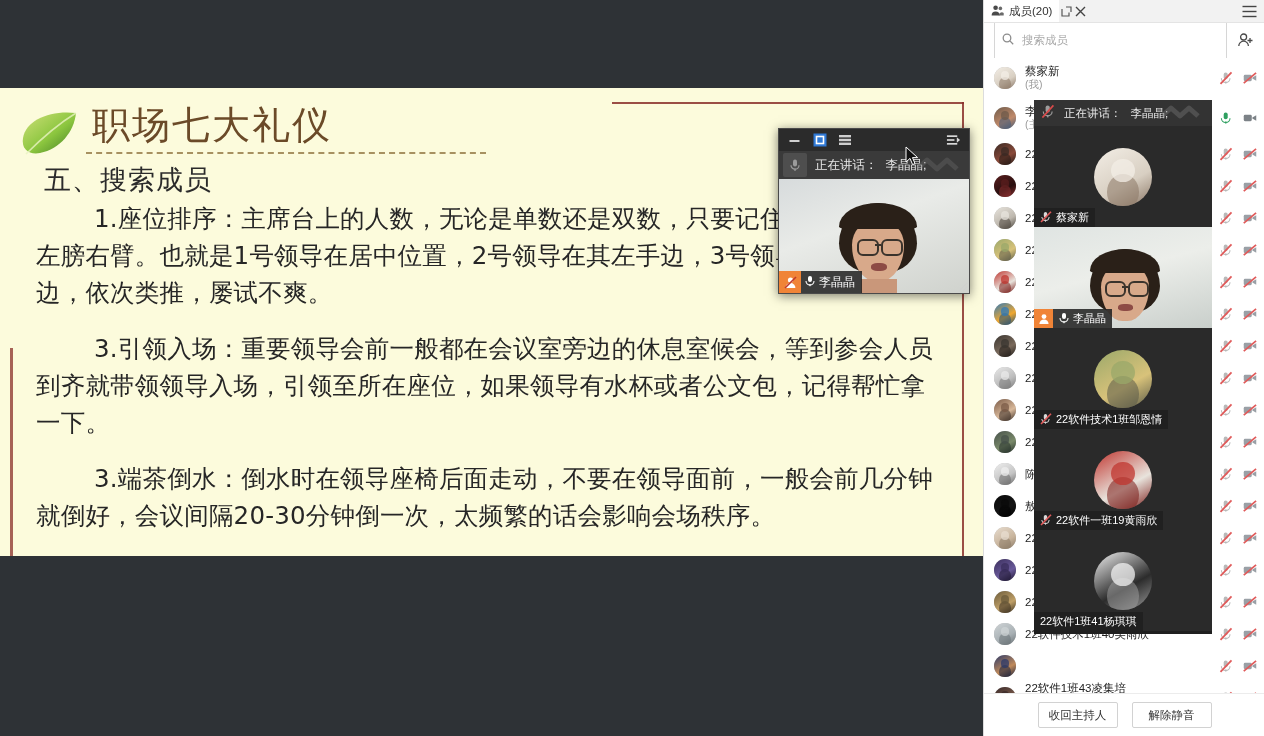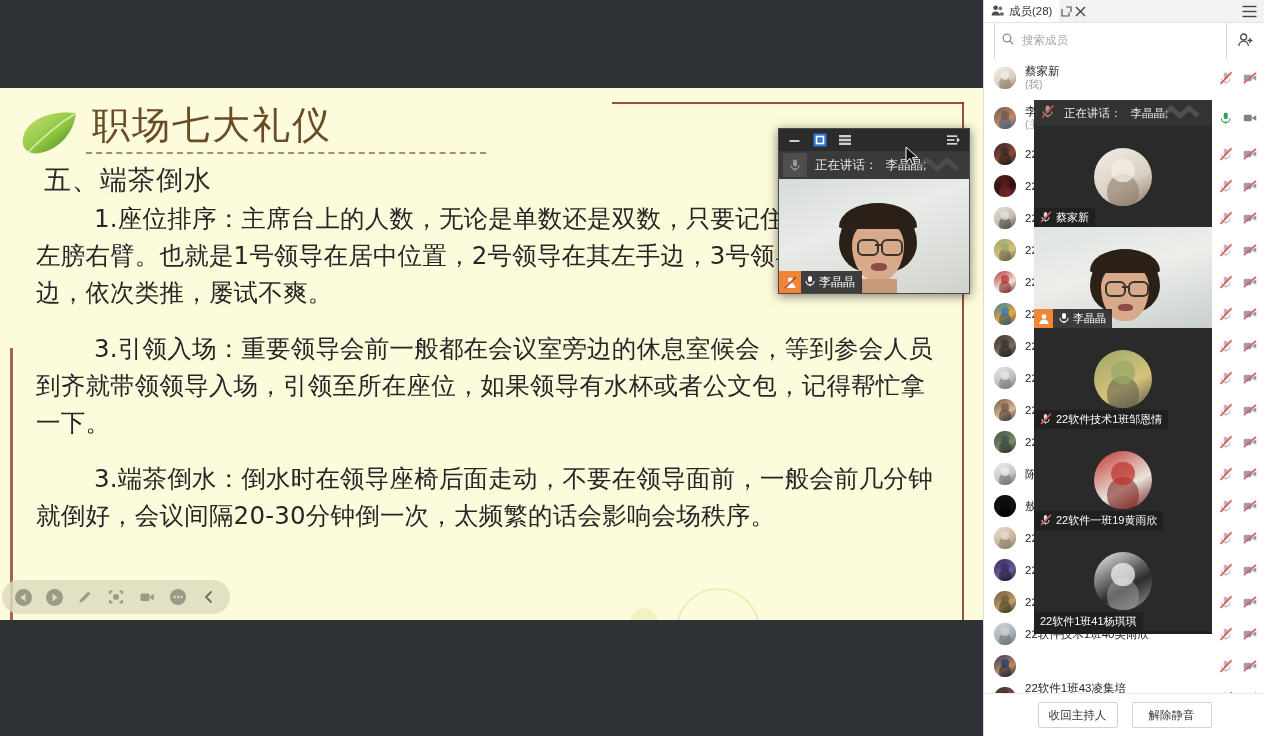--- a/index.html
+++ b/index.html
@@ -7,21 +7,21 @@
   body{
     width:1264px;height:736px;overflow:hidden;
     background:#2e3236;
     font-family:"Liberation Sans","DejaVu Sans",sans-serif;
     position:relative;
   }
   #root{position:absolute;inset:0;}
 
   
   .share-area{
-    position:absolute;left:0;top:0;width:983px;height:620px;
+    position:absolute;left:0;top:0;width:983px;height:556px;
     background:#2e3236;overflow:hidden;
   }
   .slide{
     position:absolute;left:0;top:88px;width:983px;height:552px;
     background:#fcfbdc;
     overflow:hidden;
   }
   .slide-inner{position:absolute;inset:0;}
 
   
@@ -253,21 +253,21 @@
                 <stop offset="100%" stop-color="#3f7a22"></stop>
               </linearGradient>
             </defs>
             <path d="M56 3 C30 0 6 10 3 28 C1 40 10 45 20 43 C40 39 54 22 56 3 Z" fill="url(#lg)"></path>
             <path d="M56 3 C38 14 22 28 6 44" stroke="#e8f2c0" stroke-width="1.6" fill="none" opacity=".8"></path>
           </svg>
         </div>
 
         <div class="slide-title">职场七大礼仪</div>
         <div class="title-dash"></div>
-        <div class="sub-head">五、端茶倒水</div>
+        <div class="sub-head">五、搜索成员</div>
 
         <div class="para p1">1.座位排序：主席台上的人数，无论是单数还是双数，只要记住一句话就行：左膀右臂。也就是1号领导在居中位置，2号领导在其左手边，3号领导在其右手边，依次类推，屡试不爽。</div>
         <div class="para p2">3.引领入场：重要领导会前一般都在会议室旁边的休息室候会，等到参会人员到齐就带领领导入场，引领至所在座位，如果领导有水杯或者公文包，记得帮忙拿一下。</div>
         <div class="para p3">3.端茶倒水：倒水时在领导座椅后面走动，不要在领导面前，一般会前几分钟就倒好，会议间隔20-30分钟倒一次，太频繁的话会影响会场秩序。</div>
 
         <div class="slide-toolbar">
           <div class="tb-btn">
             <svg width="17" height="17" viewBox="0 0 17 17">
                 <circle cx="8.5" cy="8.5" r="8.5" fill="#9b9a86"></circle>
                 <path d="M10.5 4.5 L5.5 8.5 L10.5 12.5 Z" fill="#dedcc2"></path>
@@ -427,21 +427,21 @@
     <div class="panel-tabbar">
       <div class="panel-tab">
         <span>
           <svg width="13" height="13" viewBox="0 0 13 13">
               <circle cx="4.6" cy="3.8" r="2.3" fill="#4a4a4a"></circle>
               <circle cx="9.4" cy="4.4" r="1.8" fill="#6a6a6a"></circle>
               <path d="M0.6 11.6 a4 4 0 0 1 8 0 Z" fill="#4a4a4a"></path>
               <path d="M7.6 11.6 a3.2 3.2 0 0 1 5.1 -2.6 v2.6 Z" fill="#6a6a6a"></path>
             </svg>
         </span>
-        <span>成员(28)</span>
+        <span>成员(20)</span>
       </div>
       <div class="tab-pop">
         <svg width="11" height="11" viewBox="0 0 11 11">
             <path d="M1 3 V10 H8 V6.5" stroke="#555" stroke-width="1.2" fill="none"></path>
             <path d="M5 1 H10 V6" stroke="#555" stroke-width="1.2" fill="none"></path>
           </svg>
       </div>
       <div class="tab-close">
         <svg width="11" height="11" viewBox="0 0 11 11">
             <path d="M1 1 L10 10 M10 1 L1 10" stroke="#444" stroke-width="1.4"></path>

